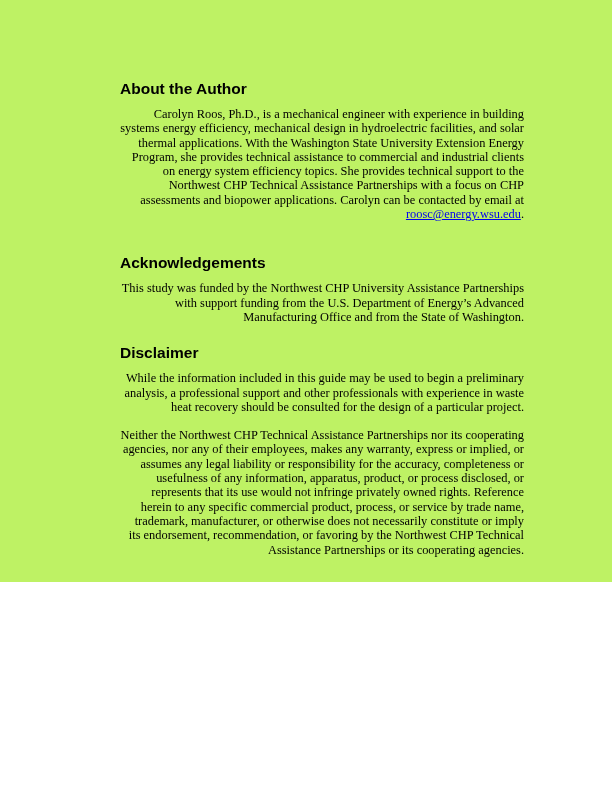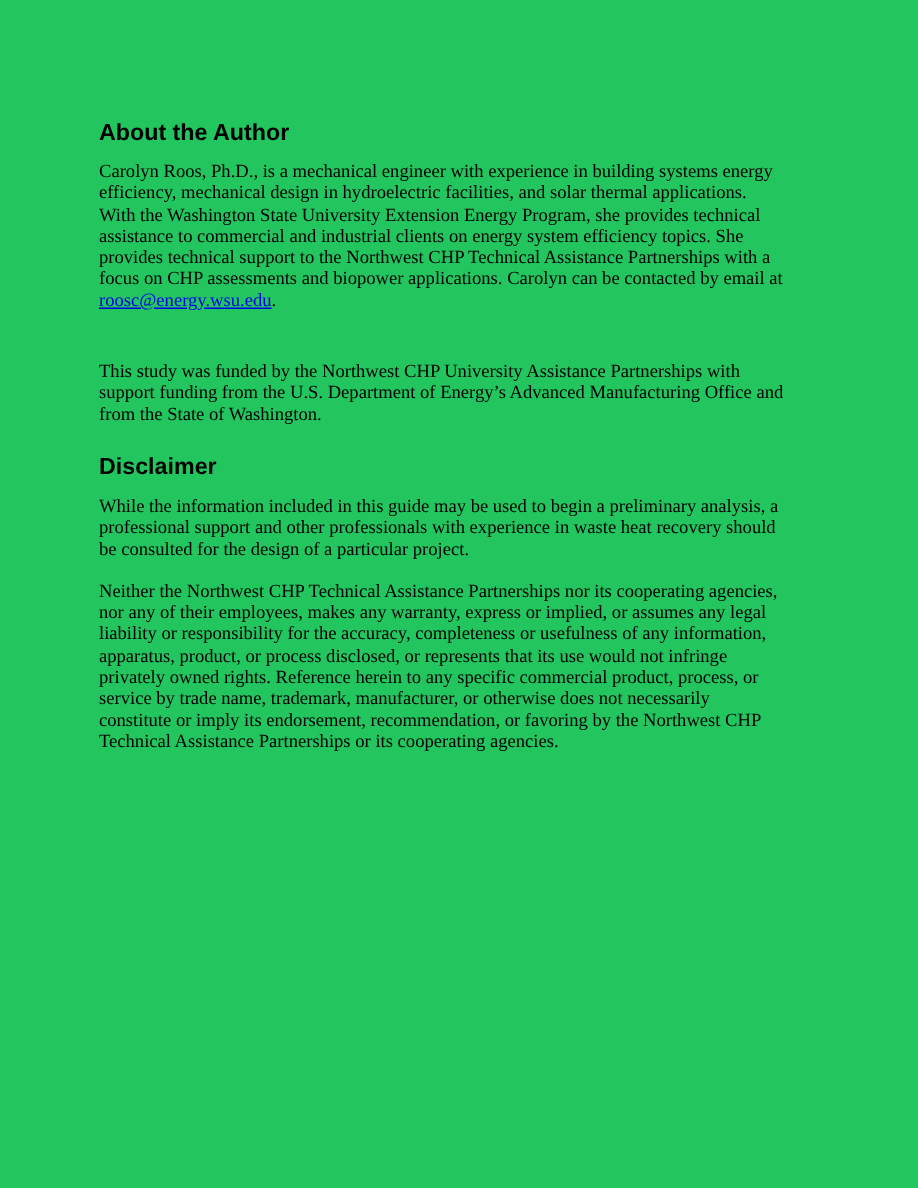--- a/index.html
+++ b/index.html
@@ -10,42 +10,42 @@
     body {
       width: 612px;
       height: 792px;
       font-family: "Liberation Serif", serif;
       color: #000000;
       -webkit-font-smoothing: antialiased;
     }
     .page {
       box-sizing: border-box;
       width: 612px;
-      height: 792px;
-      padding: 80px 88px 0 66px;
-      background: #22c55e;
+      height: 582px;
+      padding: 80px 88px 0 120px;
+      background: #bef264;
       overflow: hidden;
     }
     .section {
       margin: 0;
     }
     .section-heading {
       font-family: "Liberation Sans", sans-serif;
       font-weight: 700;
       font-size: 15.5px;
       line-height: 18px;
       margin: 0 0 9px 0;
       letter-spacing: 0;
     }
     .body-text {
       font-family: "Liberation Serif", serif;
       font-size: 12.4px;
       line-height: 14.3px;
       margin: 0;
-      text-align: left;
+      text-align: right;
     }
     .body-text + .body-text {
       margin-top: 14px;
     }
     #sec-acknowledgements {
       margin-top: 33px;
     }
     #sec-disclaimer {
       margin-top: 20px;
     }
@@ -58,20 +58,21 @@
 <body>
 
 <div class="page">
 
   <section class="section" id="sec-about">
     <h2 class="section-heading">About the Author</h2>
     <p class="body-text"><span>Carolyn Roos, Ph.D., is a mechanical engineer with experience in building systems energy efficiency, mechanical design in hydroelectric facilities, and solar thermal applications. With the Washington State University Extension Energy Program, she provides technical assistance to commercial and industrial clients on energy system efficiency topics.  She provides technical support to the Northwest CHP Technical Assistance Partnerships with a focus on CHP assessments and biopower applications. Carolyn can be contacted by email at </span><a href="#" class="email-link" style="color: rgb(0, 0, 238);">roosc@energy.wsu.edu</a><span>.</span></p>
   </section>
 
   <section class="section" id="sec-acknowledgements">
+    <h2 class="section-heading">Acknowledgements</h2>
     <p class="body-text">This study was funded by the Northwest CHP University Assistance Partnerships with support funding from the U.S. Department of Energy’s Advanced Manufacturing Office and from the State of Washington.</p>
   </section>
 
   <section class="section" id="sec-disclaimer">
     <h2 class="section-heading">Disclaimer</h2>
     <p class="body-text">While the information included in this guide may be used to begin a preliminary analysis,  a professional support and other professionals with experience in waste heat recovery should be consulted for the design of a particular project.</p>
     <p class="body-text">Neither the Northwest CHP Technical Assistance Partnerships nor its cooperating agencies, nor any of their employees, makes any warranty, express or implied, or assumes  any legal liability or responsibility for the accuracy, completeness or usefulness of any information, apparatus, product, or process disclosed, or represents that its use would not infringe privately owned rights.  Reference herein to any specific commercial product, process, or service by trade name, trademark, manufacturer, or otherwise does not necessarily constitute or imply its endorsement, recommendation, or favoring by the Northwest CHP Technical Assistance Partnerships or its cooperating agencies.</p>
   </section>
 
 </div>

